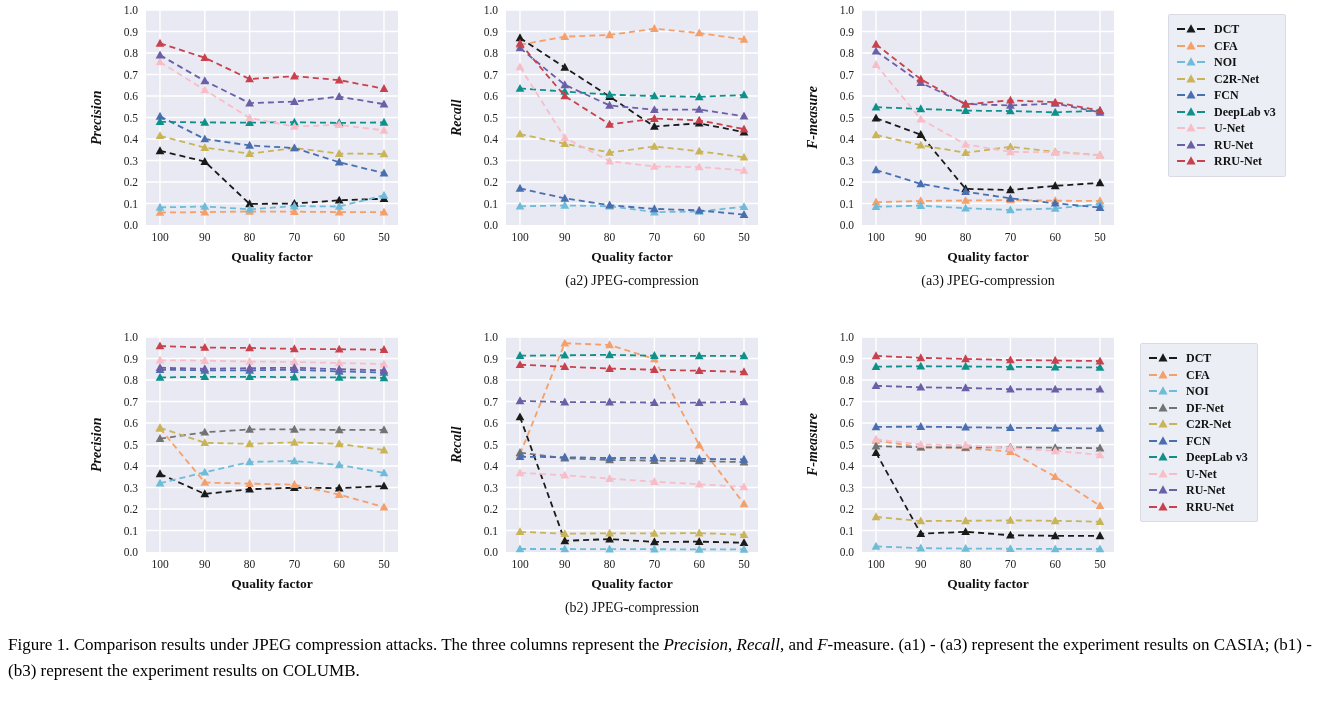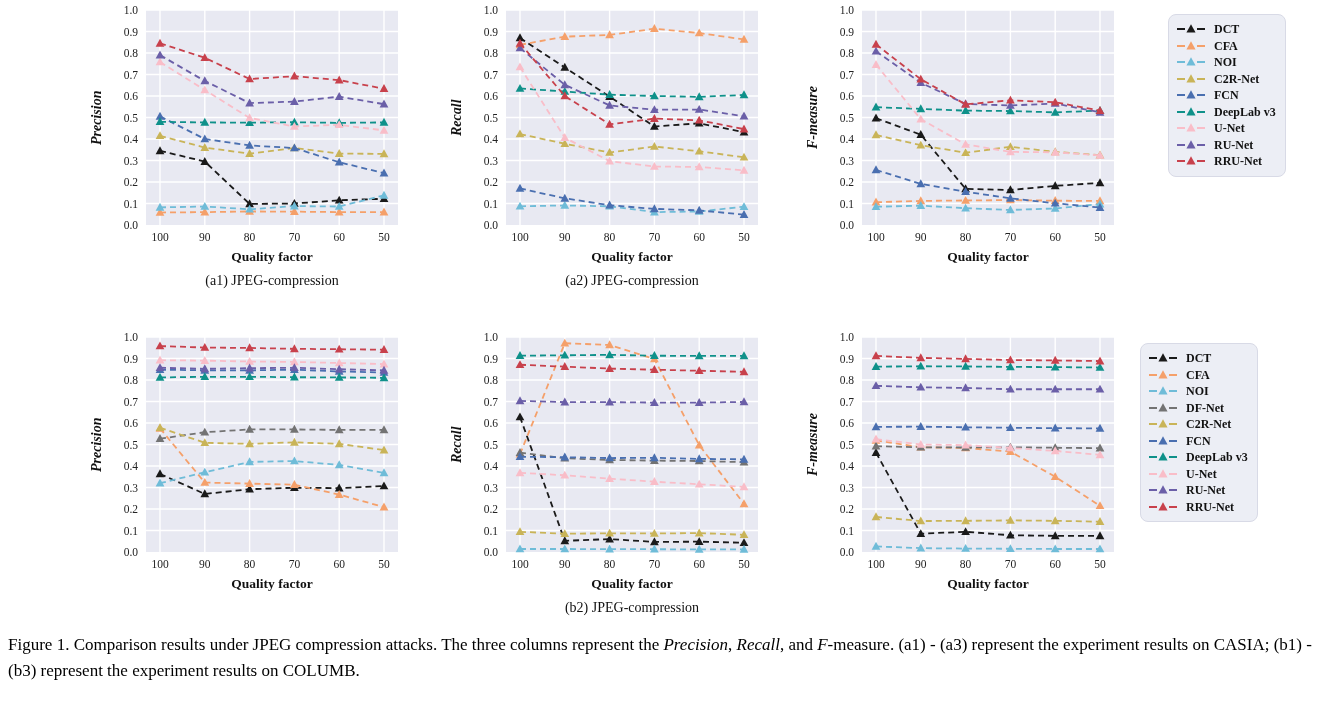--- a/index.html
+++ b/index.html
@@ -41,21 +41,21 @@
     font-family:"Liberation Serif", serif;
   }
   .subcap{
     position:absolute;width:100%;text-align:center;
     font-size:14px;color:#111;font-family:"Liberation Serif", serif;
   }
   svg.series{position:absolute;left:0;top:0;overflow:visible;}
 
   .legend{
     position:absolute;background:#eceef5;border:1px solid #d8dae6;
-    border-radius:8px;padding:6px 9px 6px 7px;
+    border-radius:2px;padding:6px 9px 6px 7px;
   }
   .legend-row{
     display:flex;align-items:center;height:16.5px;white-space:nowrap;
   }
   .legend-key{width:30px;height:14px;flex:0 0 30px;margin-right:8px;}
   .legend-label{
     font-family:"Liberation Serif", serif;font-weight:bold;
     font-size:12px;color:#111;line-height:1;
   }
   .caption{
@@ -190,21 +190,20 @@
         </div>
         <div class="xticks" style="left: 58px; top: 227px; width: 252px;">
           <div class="xtick" style="left: 14px;">100</div>
           <div class="xtick" style="left: 58.8px;">90</div>
           <div class="xtick" style="left: 103.6px;">80</div>
           <div class="xtick" style="left: 148.4px;">70</div>
           <div class="xtick" style="left: 193.2px;">60</div>
           <div class="xtick" style="left: 238px;">50</div>
         </div>
         <div class="xlabel" style="left: 58px; top: 245px; width: 252px;">Quality factor</div>
-        <div class="subcap" style="left: 40px; top: 269px; width: 288px;">(a1) JPEG-compression</div>
       </div>
       <div class="plot-block" style="left: 448px; top: 4px; width: 310px; height: 295px;">
         <div class="ylabel" style="left: 0px; top: 6px; height: 215px; width: 18px;">Recall</div>
         <div class="yticks" style="left: 22px; top: 6px; height: 215px;">
           <div class="ytick" style="top: 215px;">0.0</div>
           <div class="ytick" style="top: 193.5px;">0.1</div>
           <div class="ytick" style="top: 172px;">0.2</div>
           <div class="ytick" style="top: 150.5px;">0.3</div>
           <div class="ytick" style="top: 129px;">0.4</div>
           <div class="ytick" style="top: 107.5px;">0.5</div>
@@ -448,20 +447,21 @@
         </div>
         <div class="xticks" style="left: 58px; top: 227px; width: 252px;">
           <div class="xtick" style="left: 14px;">100</div>
           <div class="xtick" style="left: 58.8px;">90</div>
           <div class="xtick" style="left: 103.6px;">80</div>
           <div class="xtick" style="left: 148.4px;">70</div>
           <div class="xtick" style="left: 193.2px;">60</div>
           <div class="xtick" style="left: 238px;">50</div>
         </div>
         <div class="xlabel" style="left: 58px; top: 245px; width: 252px;">Quality factor</div>
+        <div class="subcap" style="left: 40px; top: 269px; width: 288px;">(a3) JPEG-compression</div>
       </div>
       <div class="plot-block" style="left: 88px; top: 331px; width: 310px; height: 295px;">
         <div class="ylabel" style="left: 0px; top: 6px; height: 215px; width: 18px;">Precision</div>
         <div class="yticks" style="left: 22px; top: 6px; height: 215px;">
           <div class="ytick" style="top: 215px;">0.0</div>
           <div class="ytick" style="top: 193.5px;">0.1</div>
           <div class="ytick" style="top: 172px;">0.2</div>
           <div class="ytick" style="top: 150.5px;">0.3</div>
           <div class="ytick" style="top: 129px;">0.4</div>
           <div class="ytick" style="top: 107.5px;">0.5</div>

